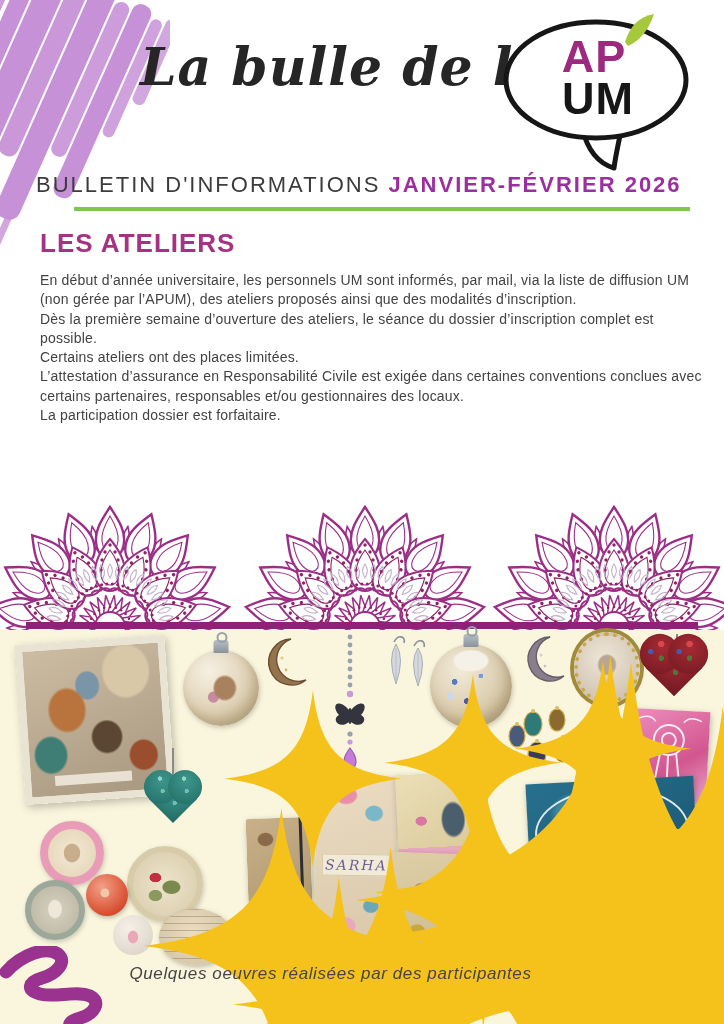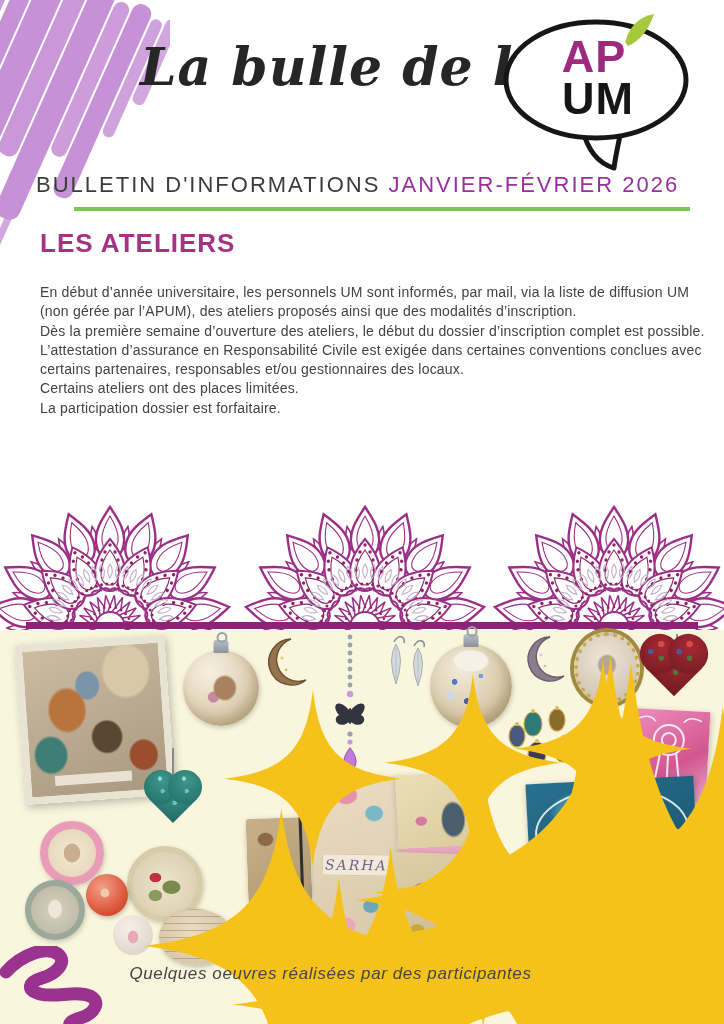--- a/index.html
+++ b/index.html
@@ -18,28 +18,28 @@
   .script-title{position:absolute;left:140px;top:36px;width:370px;
     font-family:"DejaVu Serif",serif;font-style:italic;font-weight:700;
     font-size:52px;color:#262626;letter-spacing:1px;white-space:nowrap}
   .bubble{position:absolute;left:498px;top:10px;width:200px;height:170px}
   .bubble text{font-family:"Liberation Sans",sans-serif;font-weight:bold;font-size:45px}
   .t-ap{fill:#9C2B7F;letter-spacing:1px}
   .t-um{fill:#161616;letter-spacing:1px}
 
   .bulletin{position:absolute;left:36px;top:172px;font-size:22px;color:#3C3C3C;
     letter-spacing:2px;white-space:nowrap}
-  .bulletin .period{color:var(--accent_purple);font-weight:400}
+  .bulletin .period{color:var(--accent_purple);font-weight:700}
   .green-rule{position:absolute;left:74px;top:207px;width:616px;height:4px;
     background:var(--green_line)}
 
   
   .ateliers{position:absolute;left:40px;top:228px;width:668px}
   .ateliers h2{font-size:26px;font-weight:800;color:var(--heading_pink);
-    letter-spacing:1px;margin-bottom:24px}
+    letter-spacing:1px;margin-bottom:12px}
   .ateliers p{font-size:14px;line-height:19.3px;color:var(--body_text);
     letter-spacing:.2px}
 
   
   .mandala{position:absolute;top:500px;width:256px;height:128px;overflow:visible}
   .m1{left:-18px}.m2{left:237px}.m3{left:486px}
   .purple-bar{position:absolute;left:26px;top:622px;width:672px;height:7px;
     background:var(--divider_purple)}
 
   
@@ -248,23 +248,23 @@
 
   <div class="bulletin">
     <span>BULLETIN D'INFORMATIONS</span>
     <span class="period">JANVIER-FÉVRIER 2026</span>
   </div>
   <div class="green-rule"></div>
 
   <div class="ateliers">
     <h2>LES ATELIERS</h2>
     <p>En début d’année universitaire, les personnels UM sont informés, par mail, via la liste de diffusion UM (non gérée par l’APUM), des ateliers proposés ainsi que des modalités d’inscription.</p>
-    <p>Dès la première semaine d’ouverture des ateliers, le début du dossier d’inscription complet est possible.</p>
+    <p>Dès la première semaine d’ouverture des ateliers, le séance du dossier d’inscription complet est possible.</p>
+    <p>Certains ateliers ont des places limitées.</p>
     <p>L’attestation d’assurance en Responsabilité Civile est exigée dans certaines conventions conclues avec certains partenaires, responsables et/ou gestionnaires des locaux.</p>
-    <p>Certains ateliers ont des places limitées.</p>
     <p>La participation dossier est forfaitaire.</p>
   </div>
 
   <svg class="mandala m1" viewBox="-128 -128 256 128">
       <g>
         <path d="M0,-103 C4,-95 4,-87 0,-80 C-4,-87 -4,-95 0,-103 Z" stroke="#9B2F86" stroke-width="1.6" fill="#fff" transform="rotate(-90)"></path>
         <path d="M0,-103 C4,-95 4,-87 0,-80 C-4,-87 -4,-95 0,-103 Z" stroke="#9B2F86" stroke-width="1.6" fill="#fff" transform="rotate(-70)"></path>
         <path d="M0,-103 C4,-95 4,-87 0,-80 C-4,-87 -4,-95 0,-103 Z" stroke="#9B2F86" stroke-width="1.6" fill="#fff" transform="rotate(-50)"></path>
         <path d="M0,-103 C4,-95 4,-87 0,-80 C-4,-87 -4,-95 0,-103 Z" stroke="#9B2F86" stroke-width="1.6" fill="#fff" transform="rotate(-30)"></path>
         <path d="M0,-103 C4,-95 4,-87 0,-80 C-4,-87 -4,-95 0,-103 Z" stroke="#9B2F86" stroke-width="1.6" fill="#fff" transform="rotate(-10)"></path>

